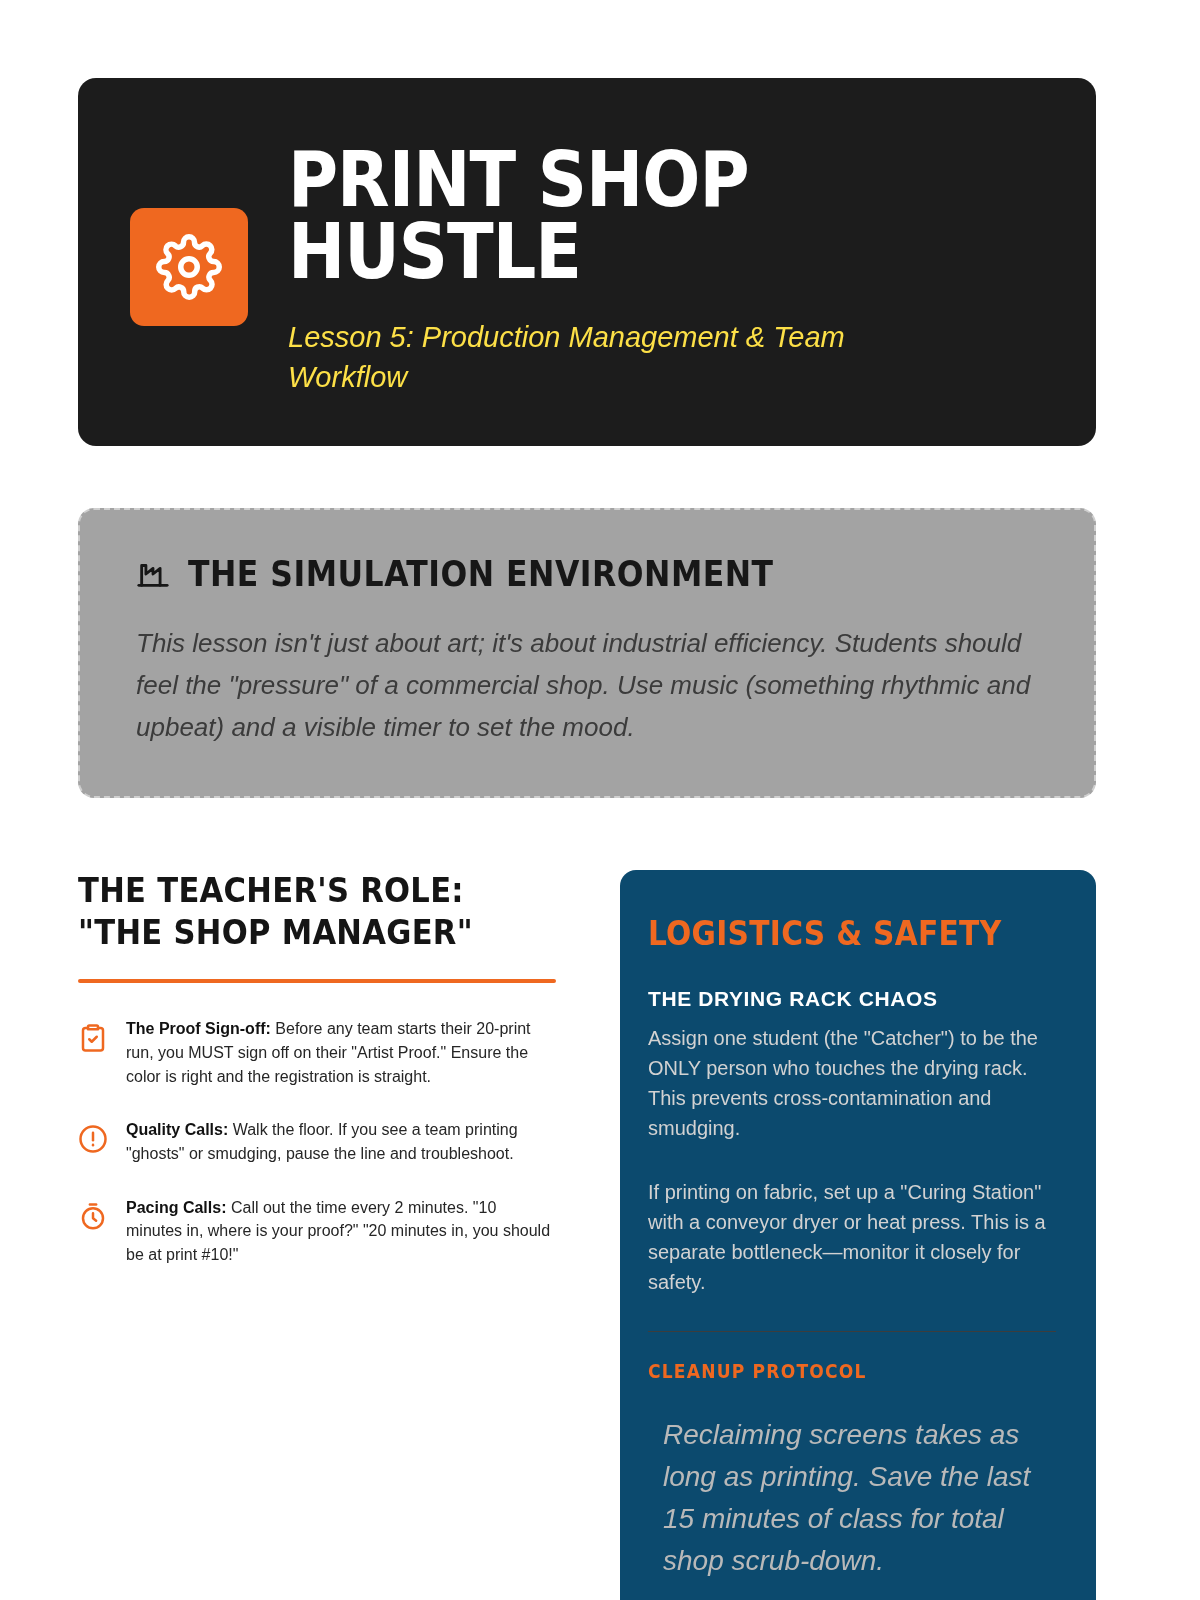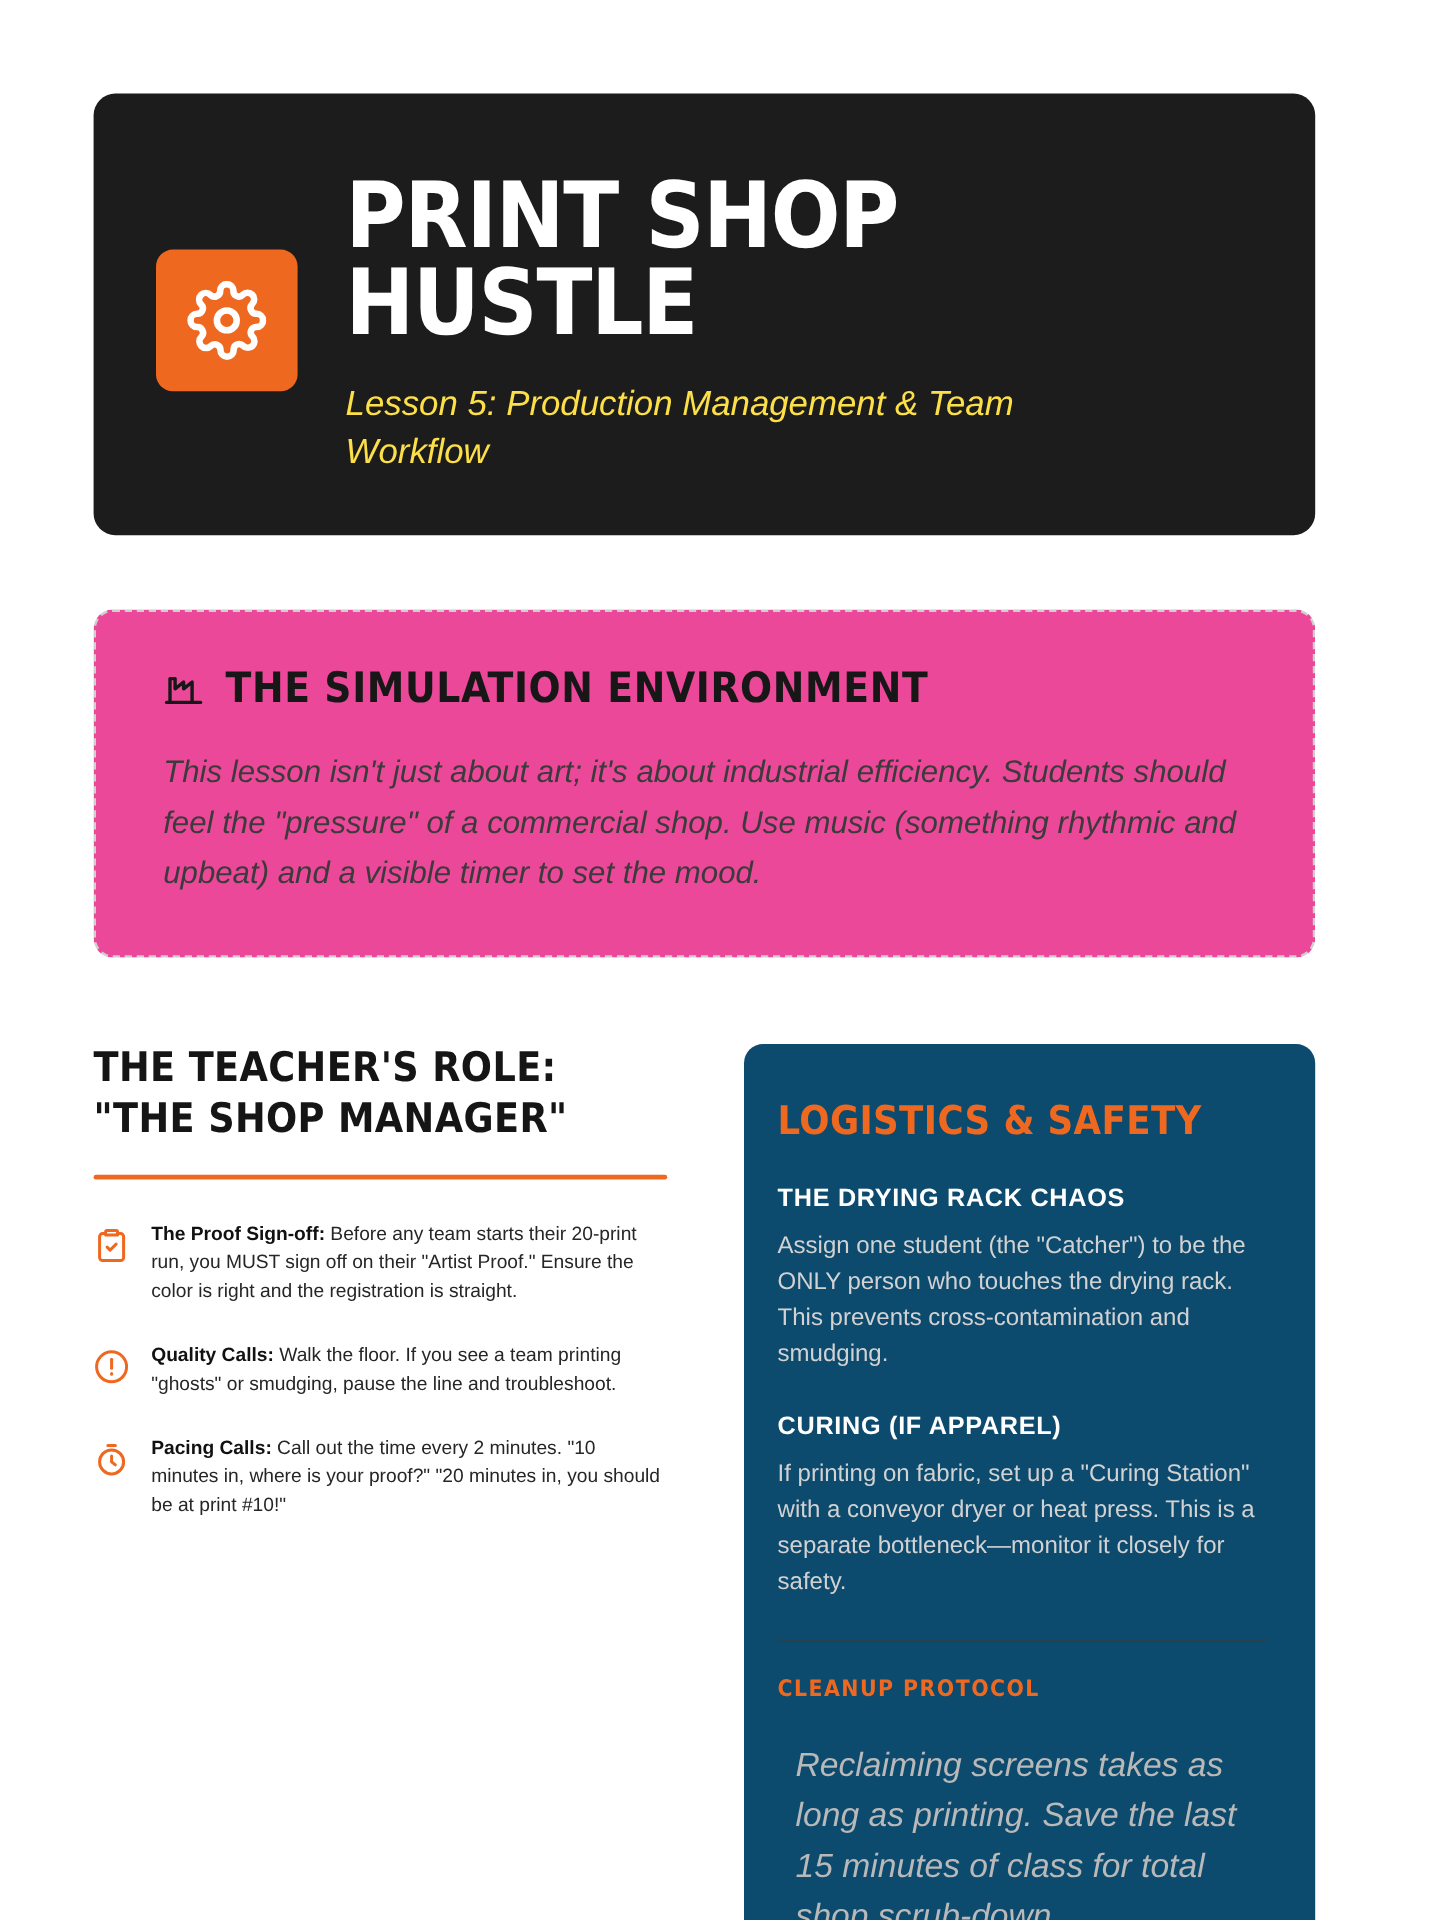--- a/index.html
+++ b/index.html
@@ -63,21 +63,21 @@
     font-weight: 500;
     max-width: 660px;
   }
 
   
   .callout {
     margin-top: 62px;
     width: 1018px;
     border: 2px dashed #cfcfcf;
     border-radius: 16px;
-    background: #ec4899;
+    background: #a3a3a3;
     padding: 44px 52px 48px 56px;
   }
   .callout-head {
     display: flex;
     align-items: center;
     gap: 18px;
   }
   .callout-head .ic { width: 34px; height: 34px; display: block; }
   .callout-title {
     font-size: 35px;
@@ -276,21 +276,20 @@
       </div>
     </div>
 
     <div class="col-right">
       <div class="panel">
         <h2 class="panel-title">LOGISTICS &amp; SAFETY</h2>
 
         <h3 class="panel-sub">THE DRYING RACK CHAOS</h3>
         <p class="panel-body">Assign one student (the "Catcher") to be the ONLY person who touches the drying rack. This prevents cross-contamination and smudging.</p>
 
-        <h3 class="panel-sub">CURING (IF APPAREL)</h3>
         <p class="panel-body">If printing on fabric, set up a "Curing Station" with a conveyor dryer or heat press. This is a separate bottleneck—monitor it closely for safety.</p>
 
         <div class="panel-div"></div>
 
         <h3 class="panel-proto-title">CLEANUP PROTOCOL</h3>
         <p class="panel-proto-body">Reclaiming screens takes as long as printing. Save the last 15 minutes of class for total shop scrub-down.</p>
       </div>
     </div>
 
   </div>

